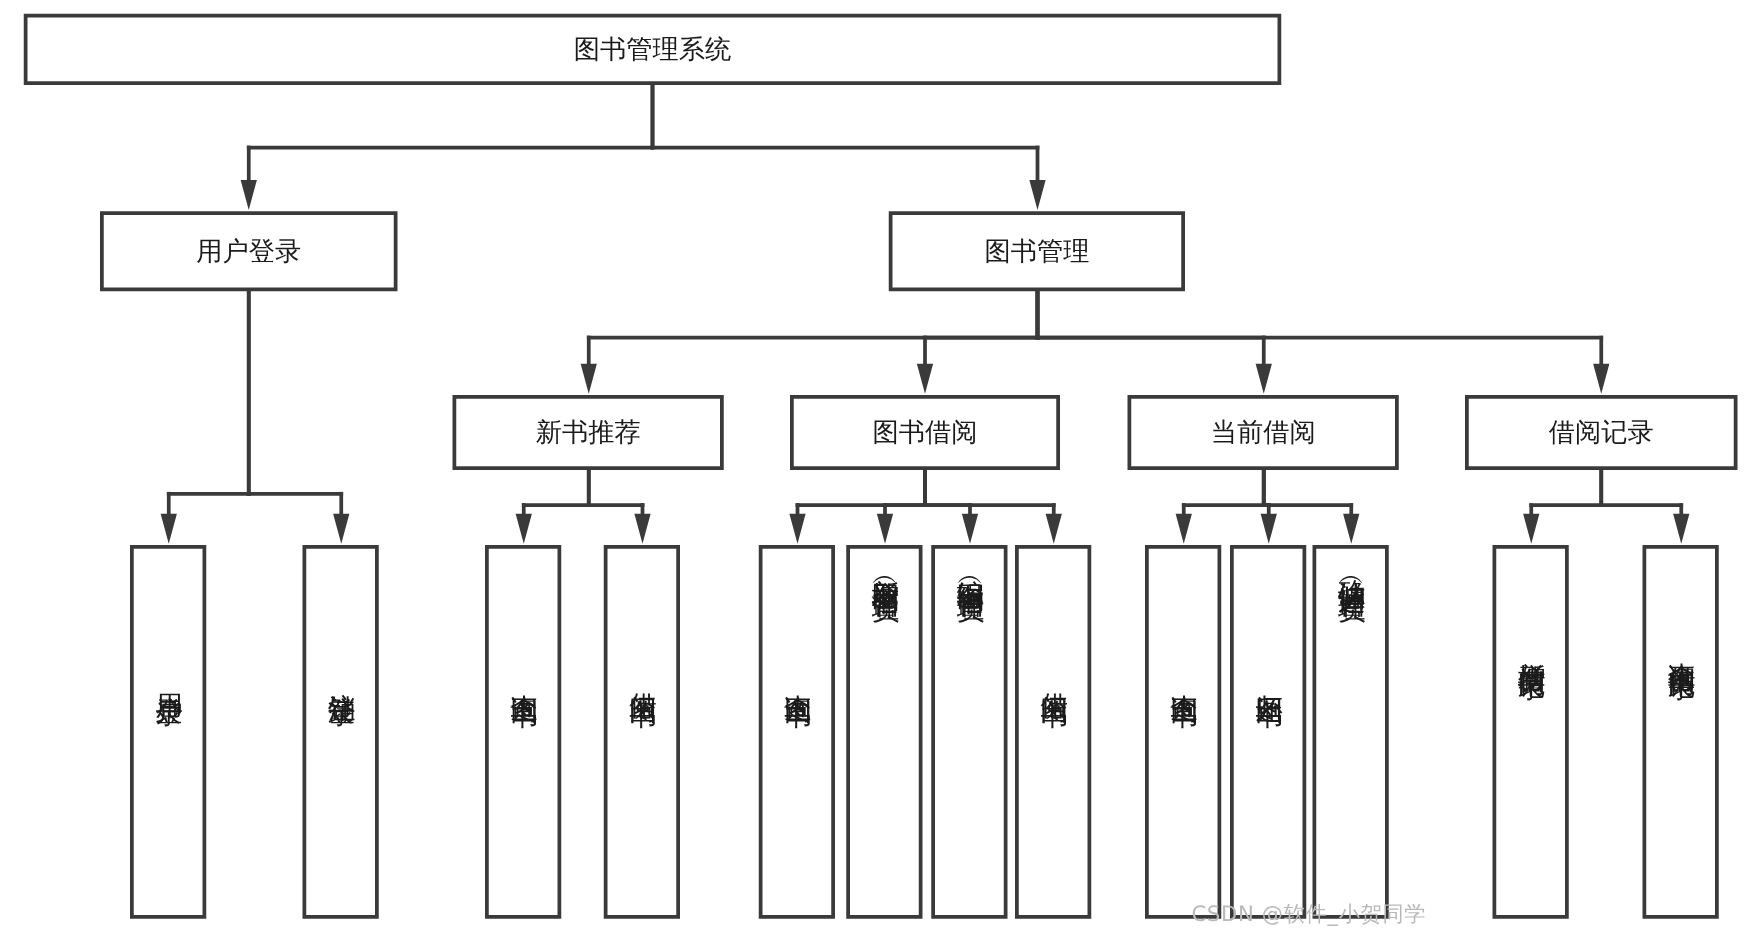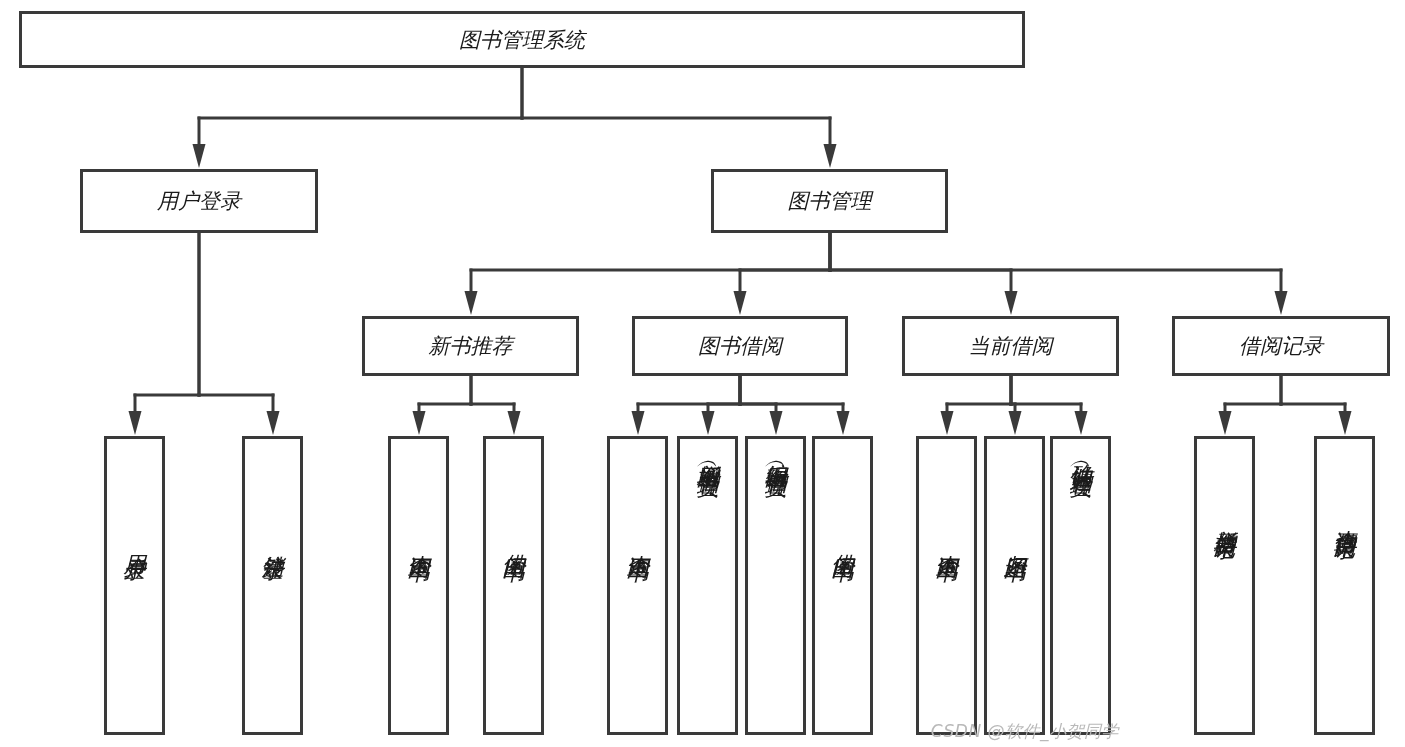--- a/index.html
+++ b/index.html
@@ -11,21 +11,20 @@
     width: 1405px;
     height: 747px;
     overflow: hidden;
     font-family: "DejaVu Sans", "Liberation Sans", sans-serif;
   }
   #diagram-root {
     position: relative;
     width: 1141px;
     height: 747px;
     background: #ffffff;
-    font-style: italic;
   }
   svg#tree-svg {
     position: absolute;
     left: 0;
     top: 0;
     width: 1405px;
     height: 747px;
     display: block;
   }
   .node-box {
@@ -62,21 +61,21 @@
     text-orientation: upright;
     font-family: "DejaVu Sans", "Liberation Sans", sans-serif;
     font-size: 22px;
     line-height: 1.08;
     color: #1b1b1b;
     letter-spacing: 2px;
     white-space: nowrap;
   }
   #watermark {
     position: absolute;
-    right: 22px;
+    right: 0;
     bottom: 4px;
     font-family: "DejaVu Sans", "Liberation Sans", sans-serif;
     font-size: 17px;
     color: #b9b9b9;
     letter-spacing: 0.5px;
     white-space: nowrap;
   }
 </style>
 </head>
 <body>

